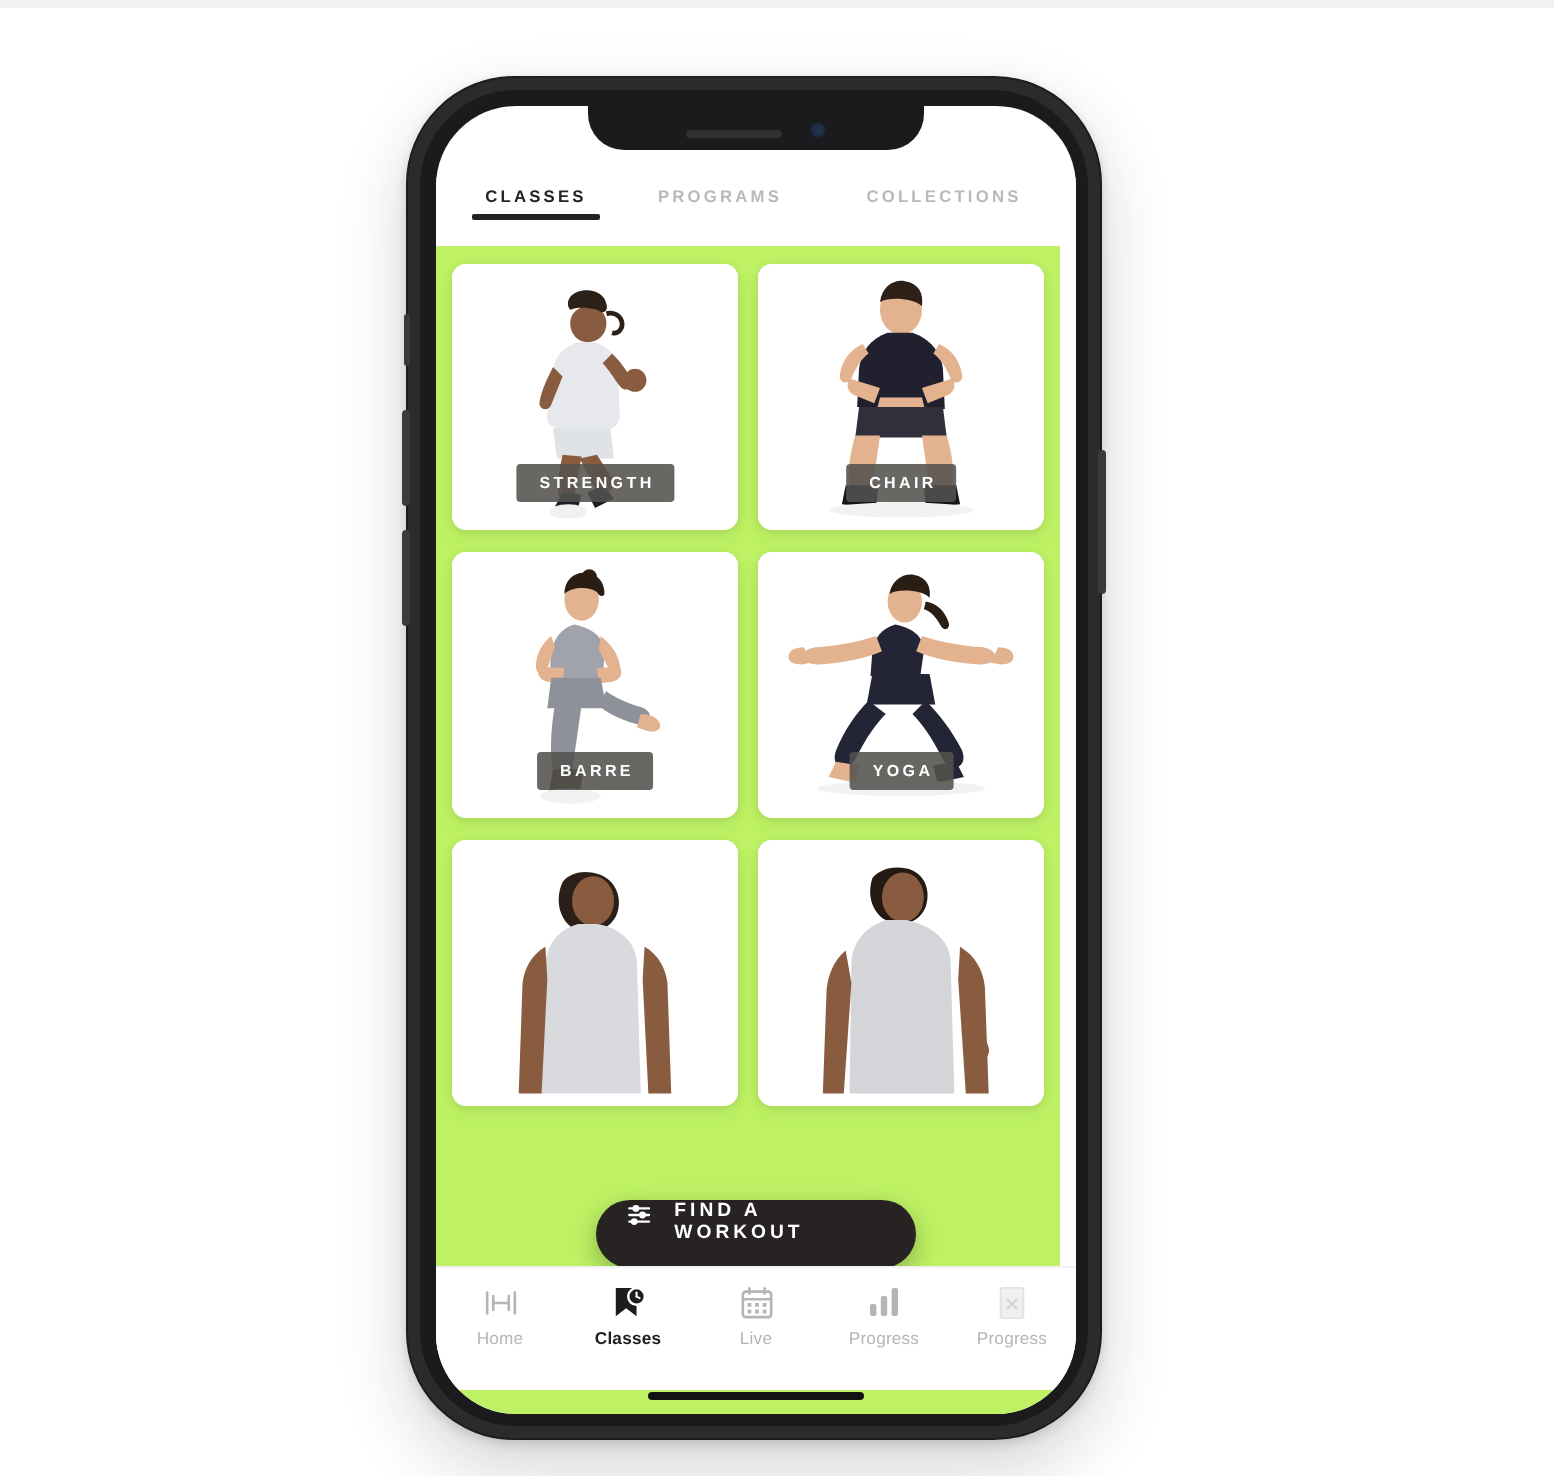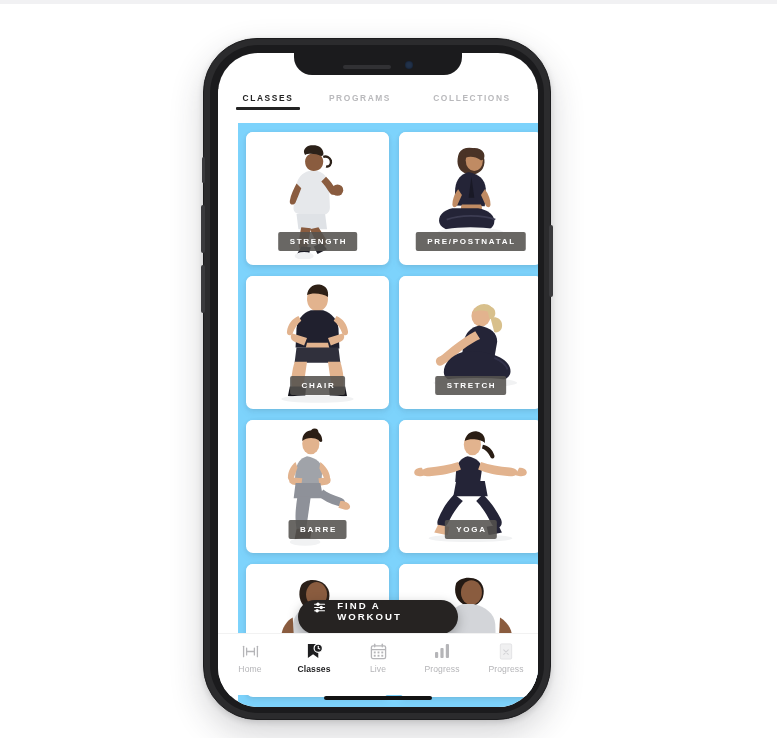--- a/index.html
+++ b/index.html
@@ -67,21 +67,21 @@
   .tab.tab-1 { width: 108px; }
   .tab.tab-2 { width: 116px; }
   .tab.active::after {
     content: ""; position: absolute; left: 6px; right: 6px; bottom: -7px;
     height: 3px; background: #232323; border-radius: 1px;
   }
 
   
   #content {
     position: absolute; top: 70px; left: 0; width: 312px; bottom: 0;
-    background: #7dd3fc; overflow: hidden; margin-left: 20px;
+    background: #bef264; overflow: hidden;
   }
   #grid {
     padding: 9px 8px 0 8px;
     display: grid; grid-template-columns: 1fr 1fr; gap: 11px 10px;
   }
   .card {
     position: relative; height: 133px; background: #ffffff;
     border-radius: 7px; overflow: hidden;
     box-shadow: 0 1px 4px rgba(30,30,40,0.10), 0 4px 10px rgba(30,30,40,0.05);
   }
@@ -175,39 +175,20 @@
                 <path d="M58 100c-2 9-3 17-2 22l8 1 4-22z" class="fig-skin"></path>
                 <path d="M76 100l7 11c3 5 1 9-3 9-3 0-5-2-7-6l-6-12z" class="fig-skin"></path>
                 <path d="M58 120l-5 9 12 3 3-11z" fill="#1d1d26"></path>
                 <path d="M79 116l6 7-10 5-4-8z" fill="#1d1d26"></path>
                 <ellipse cx="61" cy="130" rx="10" ry="4" fill="#f0f1f3"></ellipse>
               </g>
             </svg>
             <div class="card-chip">STRENGTH</div>
           </div>
 
-          <div class="card">
-            <svg class="card-photo" viewBox="0 0 150 133">
-              <rect width="150" height="133" fill="#fff"></rect>
-              <g>
-                <path d="M63 22c-3 8-2 16 4 20 7 5 17 3 21-4 4-8 1-17-7-20-8-3-15-1-18 4z" fill="#4a3326"></path>
-                <ellipse cx="79" cy="30" rx="9" ry="11" fill="#c08b63"></ellipse>
-                <path d="M70 20c6-5 16-4 19 2 2 5-1 9-4 7-4-3-11-4-15-2z" fill="#4a3326"></path>
-                <path d="M73 42c-8 2-13 8-14 17l-1 18 32 1 1-19c-1-9-7-15-18-17z" class="fig-dark"></path>
-                <path d="M76 47l-3 22h6l-3-22z" fill="#191926"></path>
-                <path d="M62 60c-4 5-6 11-6 16 0 3 3 4 5 1l5-11z" fill="#c08b63"></path>
-                <path d="M90 60c4 5 6 11 6 16 0 3-3 4-5 1l-5-11z" fill="#c08b63"></path>
-                <path d="M66 76c-2 4-1 6 2 7l8-1 8 1c3-1 4-3 2-7z" fill="#c08b63"></path>
-                <path d="M56 80c-9 2-14 7-14 13 0 7 9 11 20 12l17 1c13 0 21-5 21-12 0-7-6-12-17-14z" class="fig-dark"></path>
-                <path d="M50 92c8-3 16-4 25-4 10 0 19 1 26 4" fill="none" stroke="#3c3c52" stroke-width="2"></path>
-                <ellipse cx="75" cy="106" rx="35" ry="6" fill="#f2f3f4"></ellipse>
-              </g>
-            </svg>
-            <div class="card-chip">PRE/POSTNATAL</div>
-          </div>
 
           <div class="card">
             <svg class="card-photo" viewBox="0 0 150 133">
               <rect width="150" height="133" fill="#fff"></rect>
               <g>
                 <ellipse cx="75" cy="24" rx="11" ry="13" class="fig-skin-l"></ellipse>
                 <path d="M64 20c1-8 7-12 13-11 7 1 10 6 9 13-5-4-17-5-22-2z" fill="#2e2016"></path>
                 <path d="M68 36c-9 3-14 10-15 19l-1 20 46 1-1-21c-1-9-7-16-16-19z" fill="#20202e"></path>
                 <path d="M55 42c-7 3-11 9-12 16-1 4 4 6 6 2 2-5 5-10 9-13z" class="fig-skin-l"></path>
                 <path d="M95 42c7 3 11 9 12 16 1 4-4 6-6 2-2-5-5-10-9-13z" class="fig-skin-l"></path>
@@ -218,38 +199,20 @@
                 <path d="M51 90c-3 10-4 19-3 26l12 2 4-28z" class="fig-skin-l"></path>
                 <path d="M99 90c3 10 4 19 3 26l-12 2-4-28z" class="fig-skin-l"></path>
                 <path d="M46 116l-2 10 18 2 1-12z" fill="#15151c"></path>
                 <path d="M104 116l2 10-18 2-1-12z" fill="#15151c"></path>
                 <ellipse cx="75" cy="129" rx="38" ry="4" fill="#f1f2f3"></ellipse>
               </g>
             </svg>
             <div class="card-chip">CHAIR</div>
           </div>
 
-          <div class="card">
-            <svg class="card-photo" viewBox="0 0 150 133">
-              <rect width="150" height="133" fill="#fff"></rect>
-              <g>
-                <ellipse cx="86" cy="42" rx="10" ry="11" class="fig-skin-l"></ellipse>
-                <path d="M92 33c5-2 9 1 9 6 0 4-3 7-6 6" fill="#d8c08c"></path>
-                <path d="M78 38c2-7 9-10 15-8 5 2 7 6 6 10-5-4-16-5-21-2z" fill="#d8c08c"></path>
-                <path d="M96 44c6-2 11 1 12 6 1 6-3 10-8 9" fill="#d8c08c"></path>
-                <path d="M84 52c-9 2-14 8-16 16l-2 16 34 2 3-17c0-9-7-15-19-17z" class="fig-dark"></path>
-                <path d="M80 58c-8 4-16 10-24 16l-12 10c-3 3-1 7 3 7 2 0 4-1 6-3l14-11c7-5 13-9 18-11z" class="fig-skin-l"></path>
-                <path d="M44 84c-4 1-6 4-5 7 1 3 4 4 7 2l6-4-4-7z" class="fig-skin-l"></path>
-                <path d="M66 80c12-2 24-1 34 3 11 4 17 10 17 17 0 6-6 10-16 10l-38 1c-10 0-16-4-16-10 0-9 7-17 19-21z" class="fig-dark"></path>
-                <path d="M100 86c7 3 12 7 14 12" fill="none" stroke="#32324a" stroke-width="2"></path>
-                <ellipse cx="80" cy="112" rx="44" ry="5" fill="#f1f2f3"></ellipse>
-              </g>
-            </svg>
-            <div class="card-chip">STRETCH</div>
-          </div>
 
           <div class="card">
             <svg class="card-photo" viewBox="0 0 150 133">
               <rect width="150" height="133" fill="#fff"></rect>
               <g>
                 <ellipse cx="68" cy="25" rx="9" ry="11" class="fig-skin-l"></ellipse>
                 <path d="M59 22c0-8 6-12 12-11 6 1 9 5 9 11-1 2-3 1-4-1-4-3-13-3-17 1z" fill="#2a1d14"></path>
                 <circle cx="72" cy="13" r="4" fill="#2a1d14"></circle>
                 <path d="M64 38c-7 2-11 8-12 15l-1 14 28 1 1-15c0-8-6-13-16-15z" fill="#a0a3a9"></path>
                 <path d="M52 44c-5 4-8 10-8 16 0 4 4 5 6 1l4-11z" class="fig-skin-l"></path>

